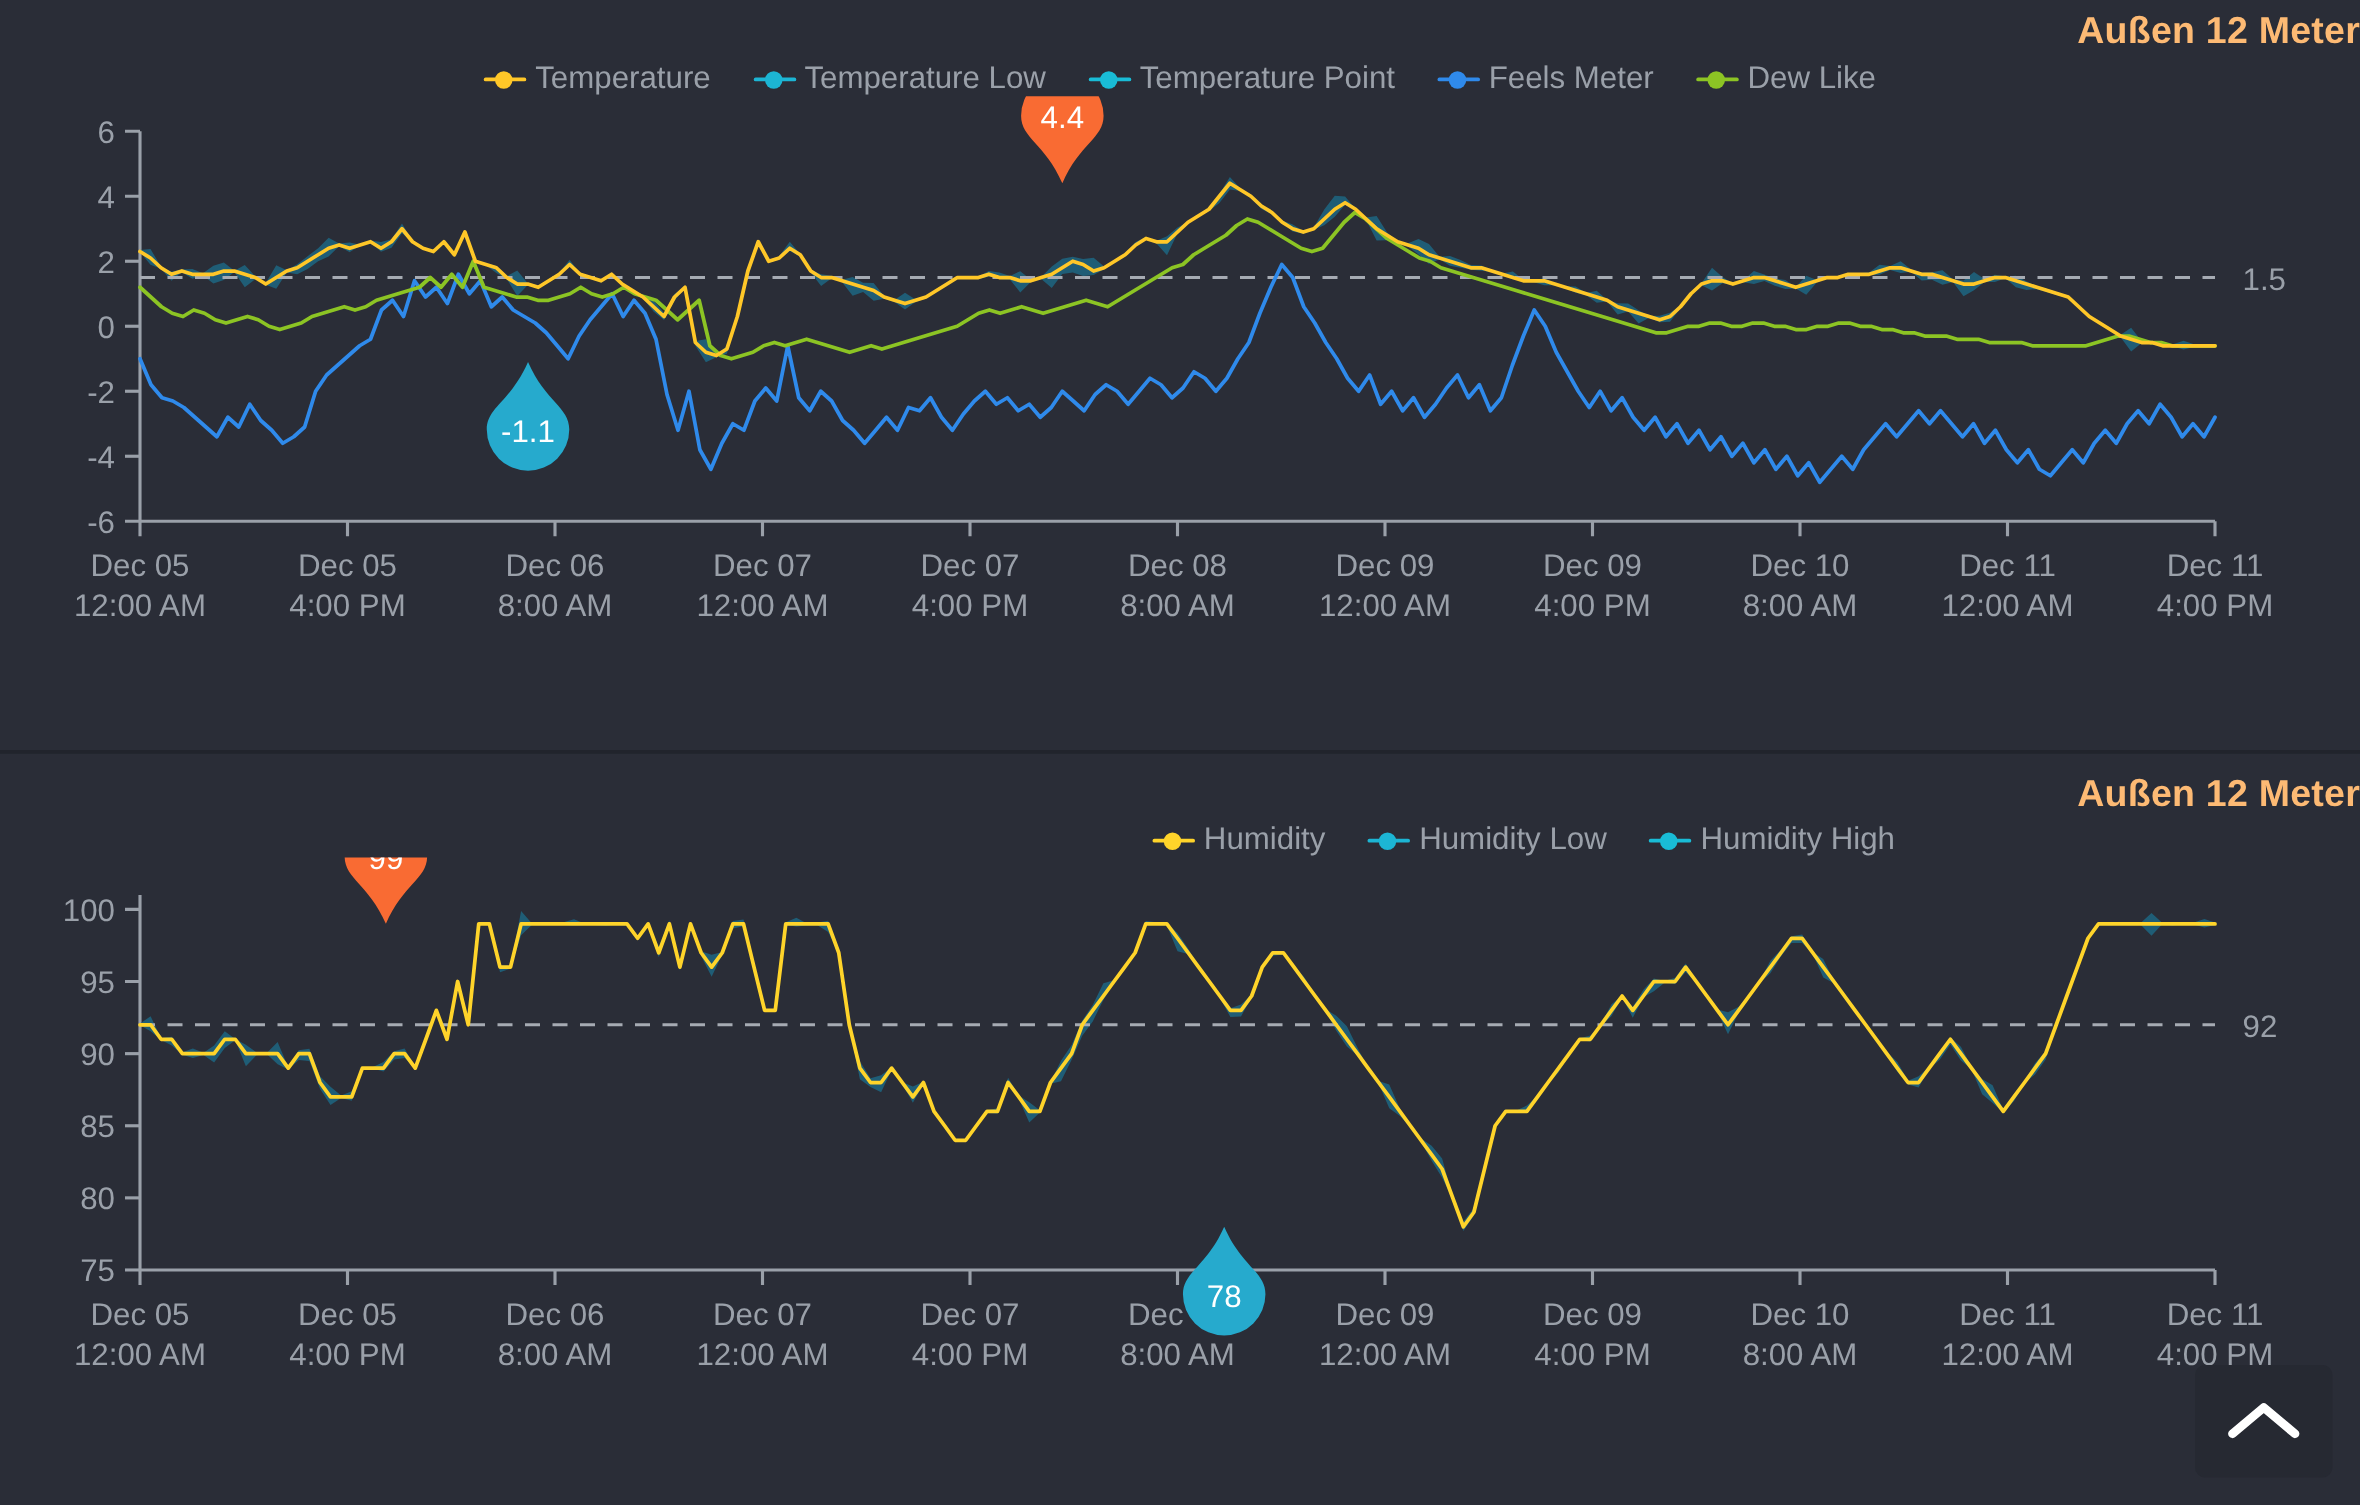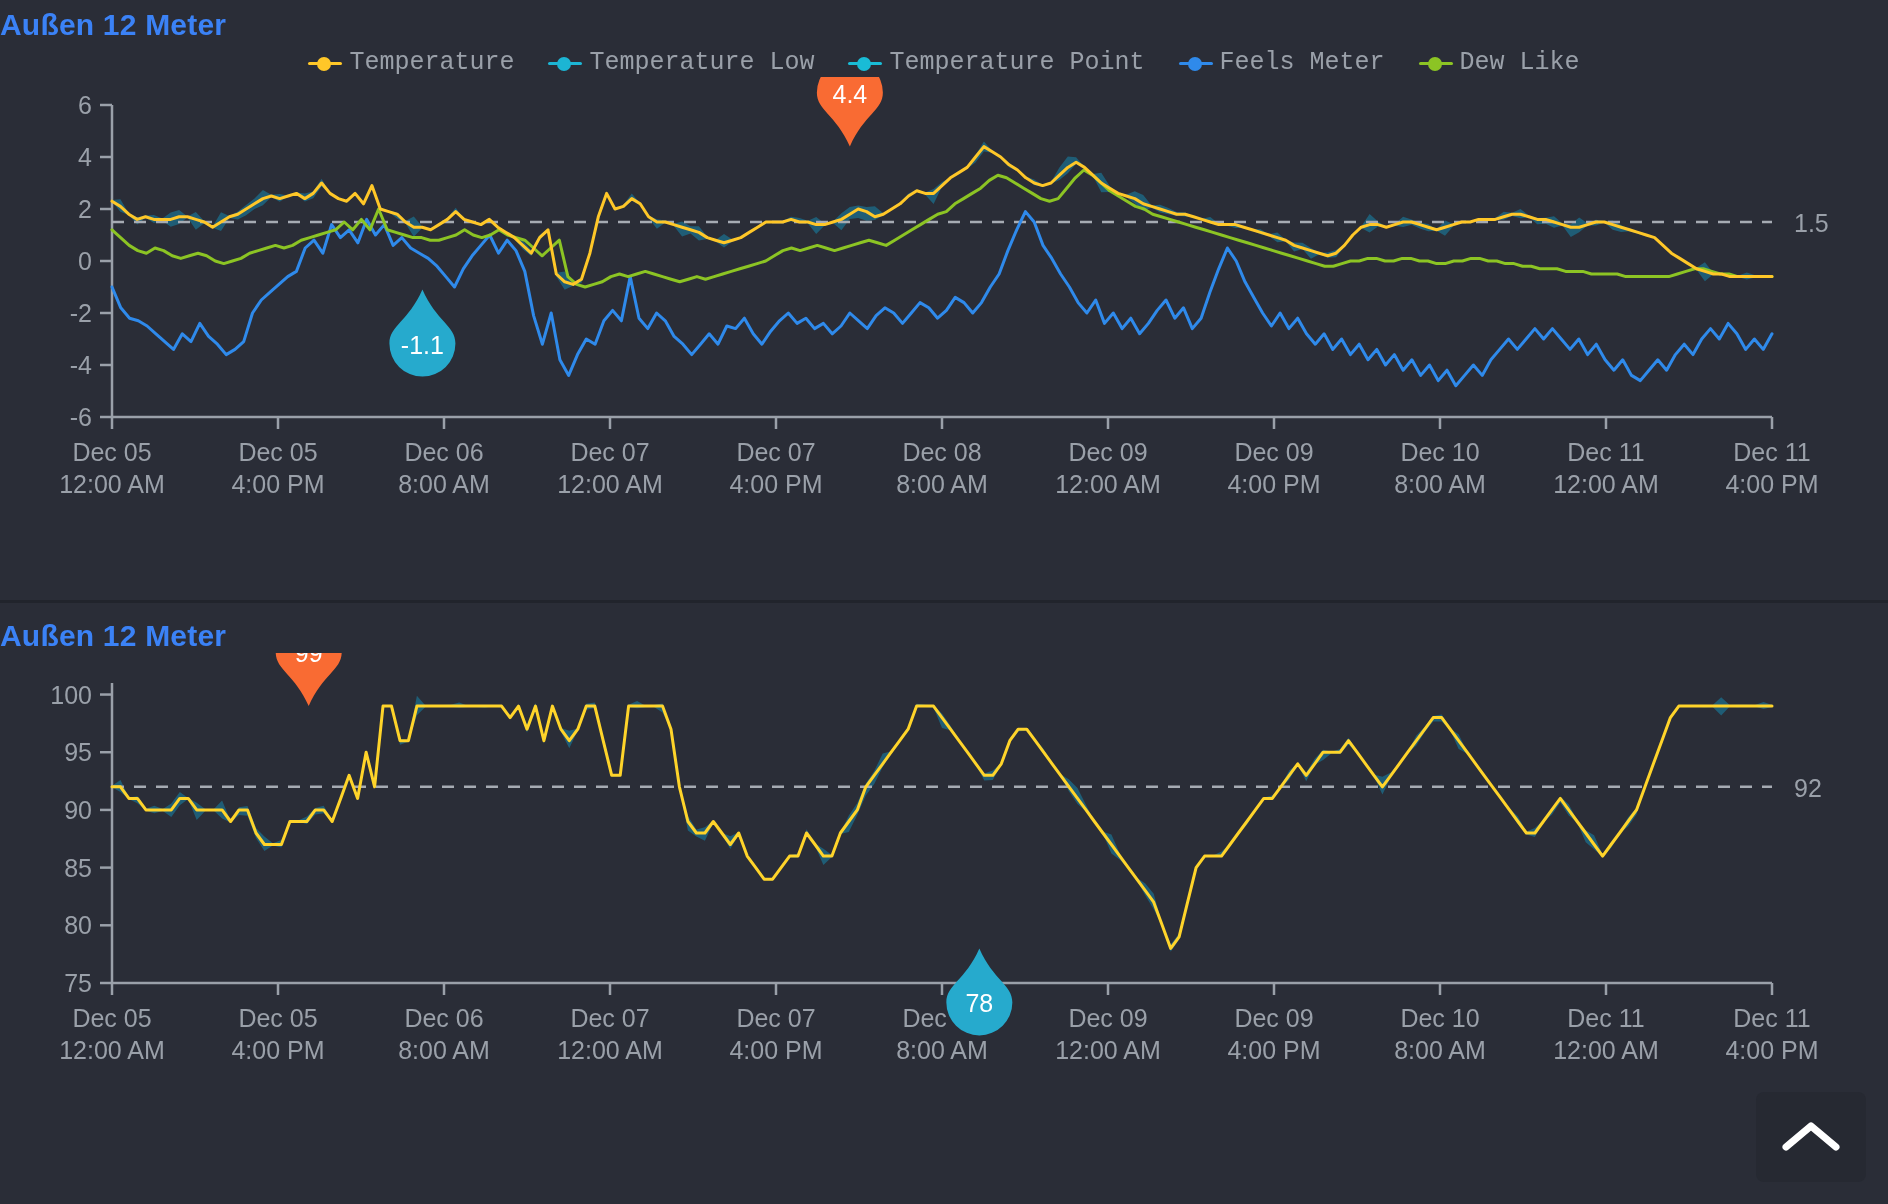--- a/index.html
+++ b/index.html
@@ -18,37 +18,36 @@
   .panel {
     position: relative;
     background: #2a2d37;
     box-sizing: border-box;
     overflow: hidden;
   }
   #panel-temp { height: 600px; width: 1888px; }
   #panel-hum  { height: 604px; width: 1888px; border-top: 3px solid #21242c; }
 
   .chart-title {
-    text-align: left;
+    text-align: right;
     font-size: 30px;
     font-weight: bold;
-    color: #3b82f6;
+    color: #fdba74;
     padding-top: 8px;
     letter-spacing: .2px;
   }
   #panel-hum .chart-title { padding-top: 16px; }
 
   .legend {
     display: flex;
     justify-content: center;
     align-items: center;
     gap: 34px;
     margin-top: 6px;
     flex-wrap: nowrap;
-    font-family: Liberation Mono, monospace;
   }
   #panel-hum .legend { justify-content: flex-end; padding-right: 372px; margin-top: 4px;}
   .legend-item {
     display: flex;
     align-items: center;
     gap: 7px;
     font-size: 25px;
     color: #9aa0a9;
     white-space: nowrap;
   }
@@ -242,20 +241,43 @@
           <path d="M422.42,212.59999999999997 C408.42,244.59999999999997 389.42,248.59999999999997 389.42,266.59999999999997 A33,33 0 1,0 455.42,266.59999999999997 C455.42,248.59999999999997 436.42,244.59999999999997 422.42,212.59999999999997 Z" fill="#26aacd"></path>
           <text x="422.42" y="276.59999999999997" class="balloon-text">-1.1</text>
         </g>
       </svg>
   </div>
 </div>
 
 <div class="panel" id="panel-hum">
   <div class="chart-title">Außen 12 Meter</div>
 
+  <div class="legend">
+    <div class="legend-item">
+      <span class="legend-marker">
+        <span class="bar" style="background:#ffd42a"></span>
+          <span class="dot" style="background:#ffd42a"></span>
+      </span>
+      <span>Humidity</span>
+    </div>
+    <div class="legend-item">
+      <span class="legend-marker">
+        <span class="bar" style="background:#1cb5d4"></span>
+          <span class="dot" style="background:#1cb5d4"></span>
+      </span>
+      <span>Humidity Low</span>
+    </div>
+    <div class="legend-item">
+      <span class="legend-marker">
+        <span class="bar" style="background:#19bcd6"></span>
+          <span class="dot" style="background:#19bcd6"></span>
+      </span>
+      <span>Humidity High</span>
+    </div>
+  </div>
 
   <div class="plot-wrap">
     <svg class="plot" id="svg-hum" width="1888" height="500" viewBox="0 0 1888 500">
         <line x1="112" y1="30" x2="112" y2="330" class="axis-line"></line>
         <line x1="100" y1="41.53846153846155" x2="112" y2="41.53846153846155" class="tick"></line>
         <text x="92" y="50.53846153846155" class="axis-label ylab">100</text>
         <line x1="100" y1="99.23076923076923" x2="112" y2="99.23076923076923" class="tick"></line>
         <text x="92" y="108.23076923076923" class="axis-label ylab">95</text>
         <line x1="100" y1="156.92307692307693" x2="112" y2="156.92307692307693" class="tick"></line>
         <text x="92" y="165.92307692307693" class="axis-label ylab">90</text>

